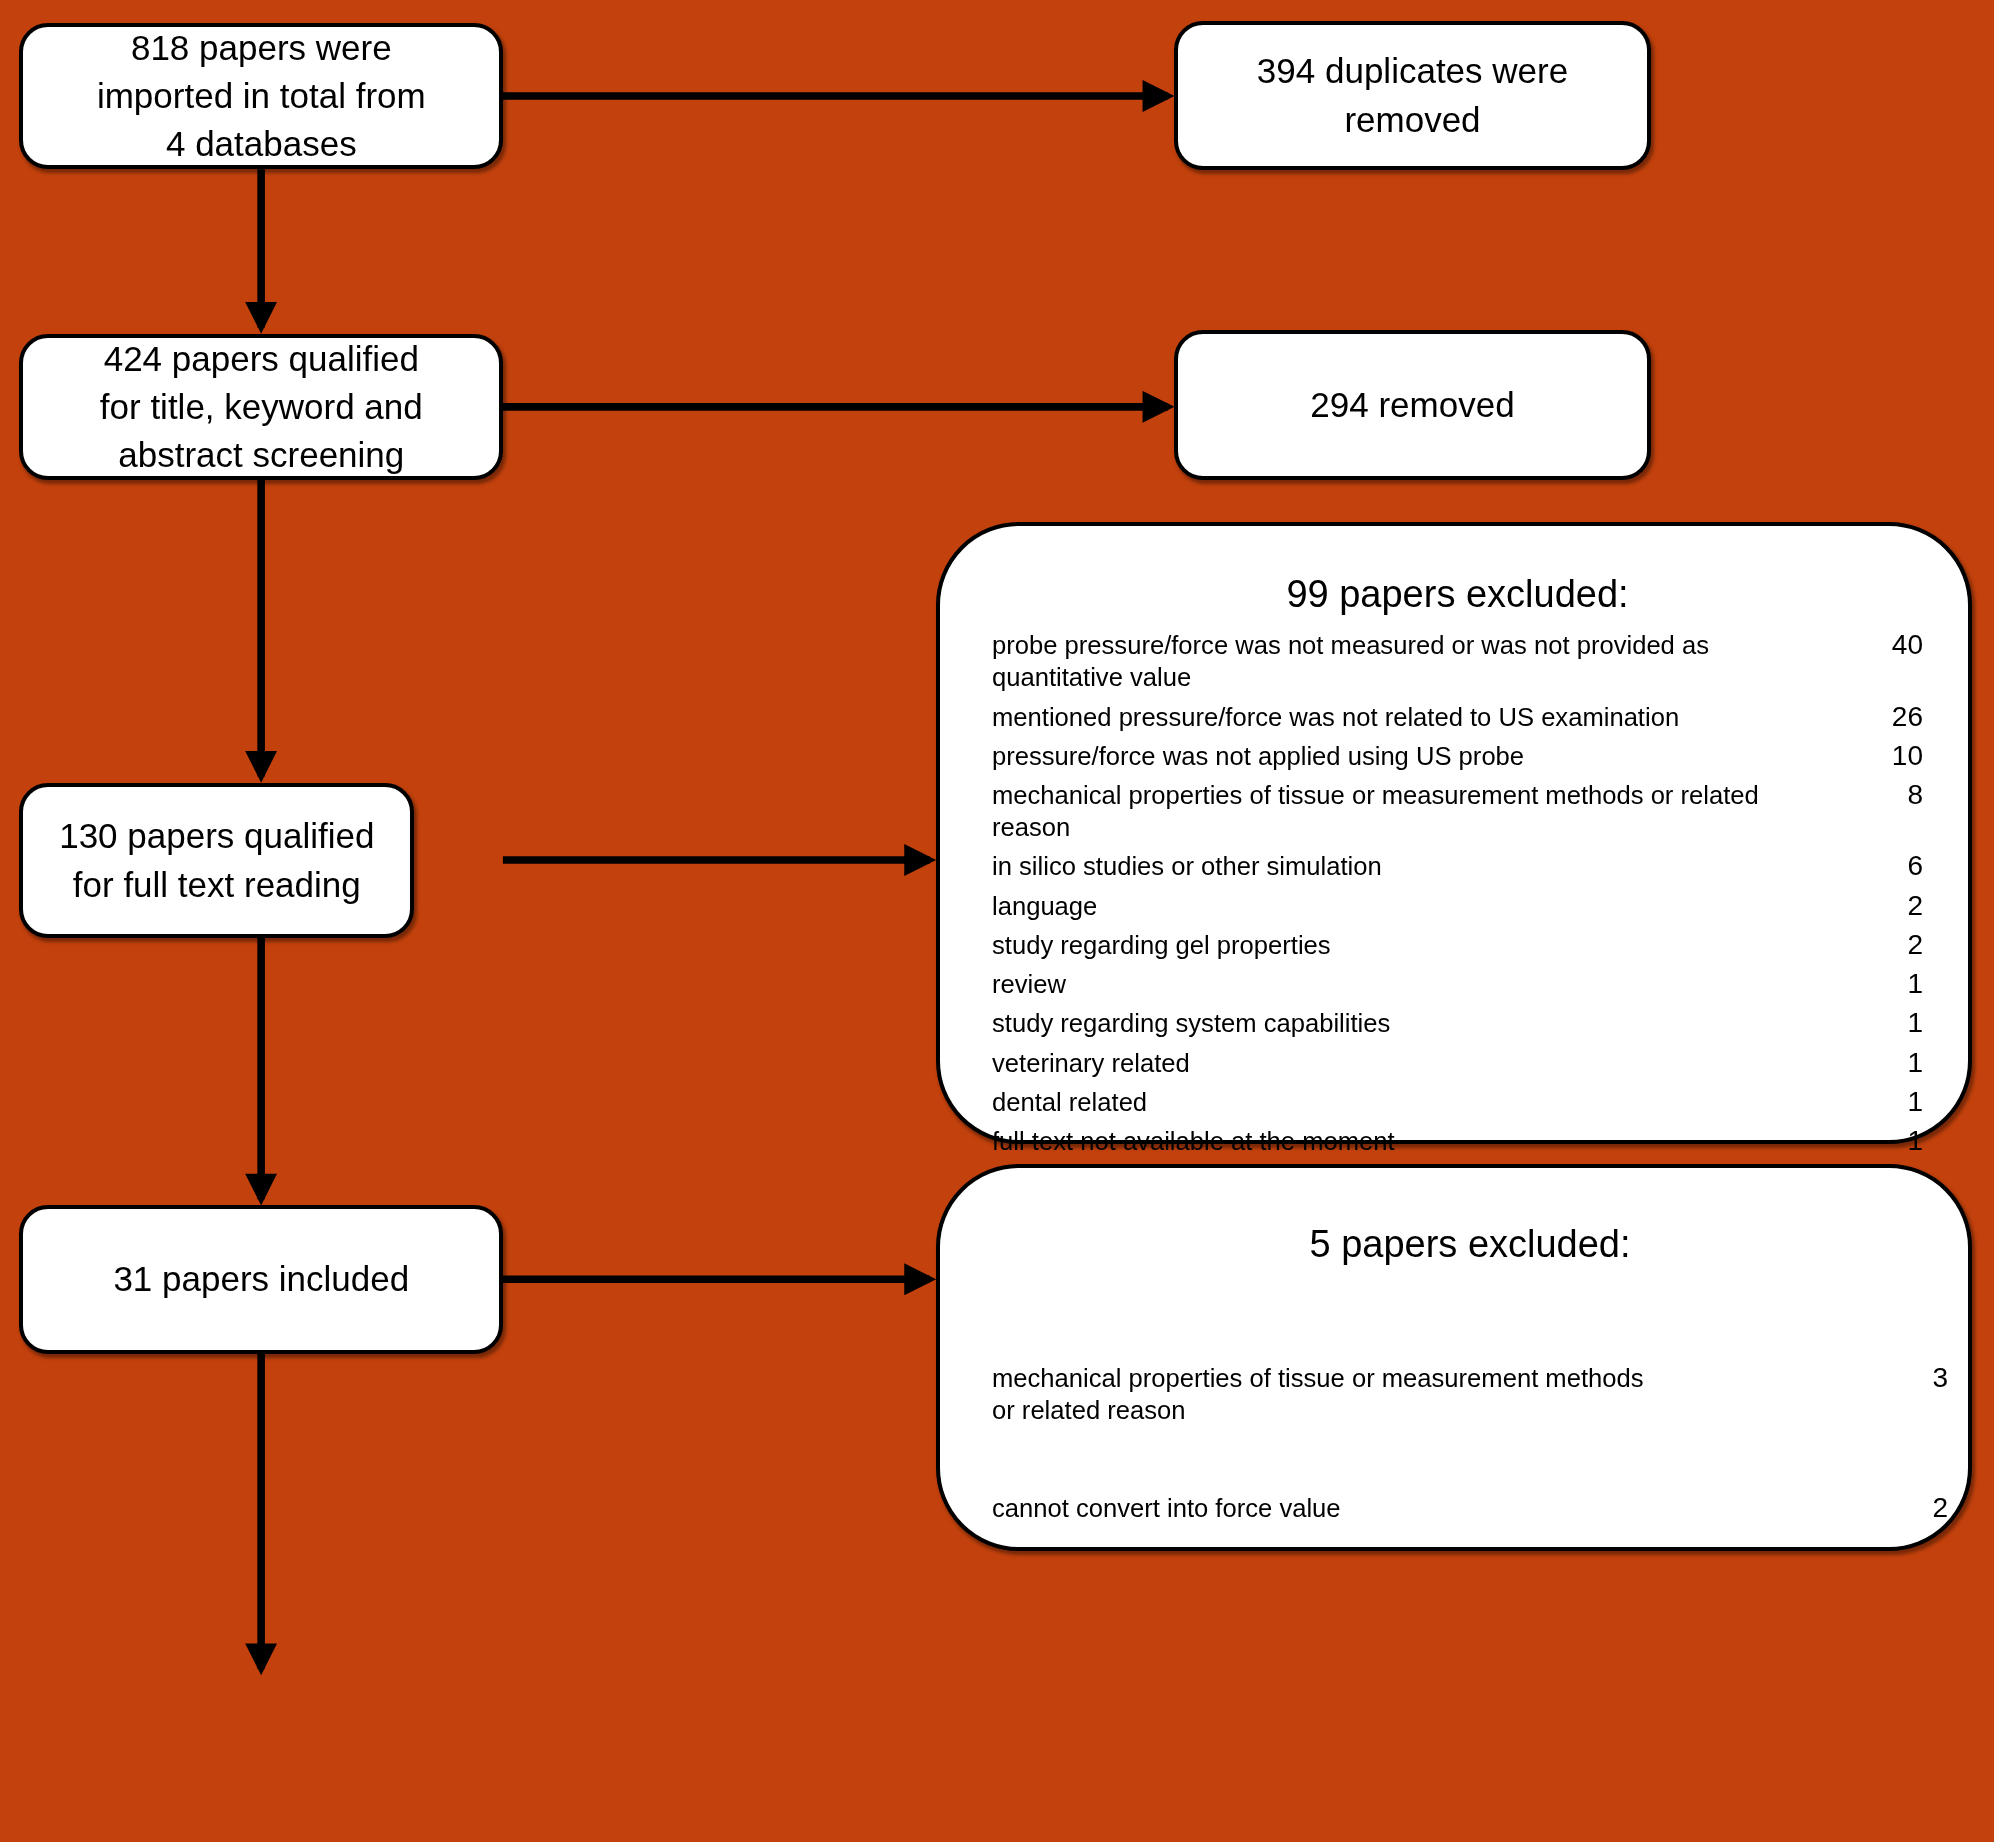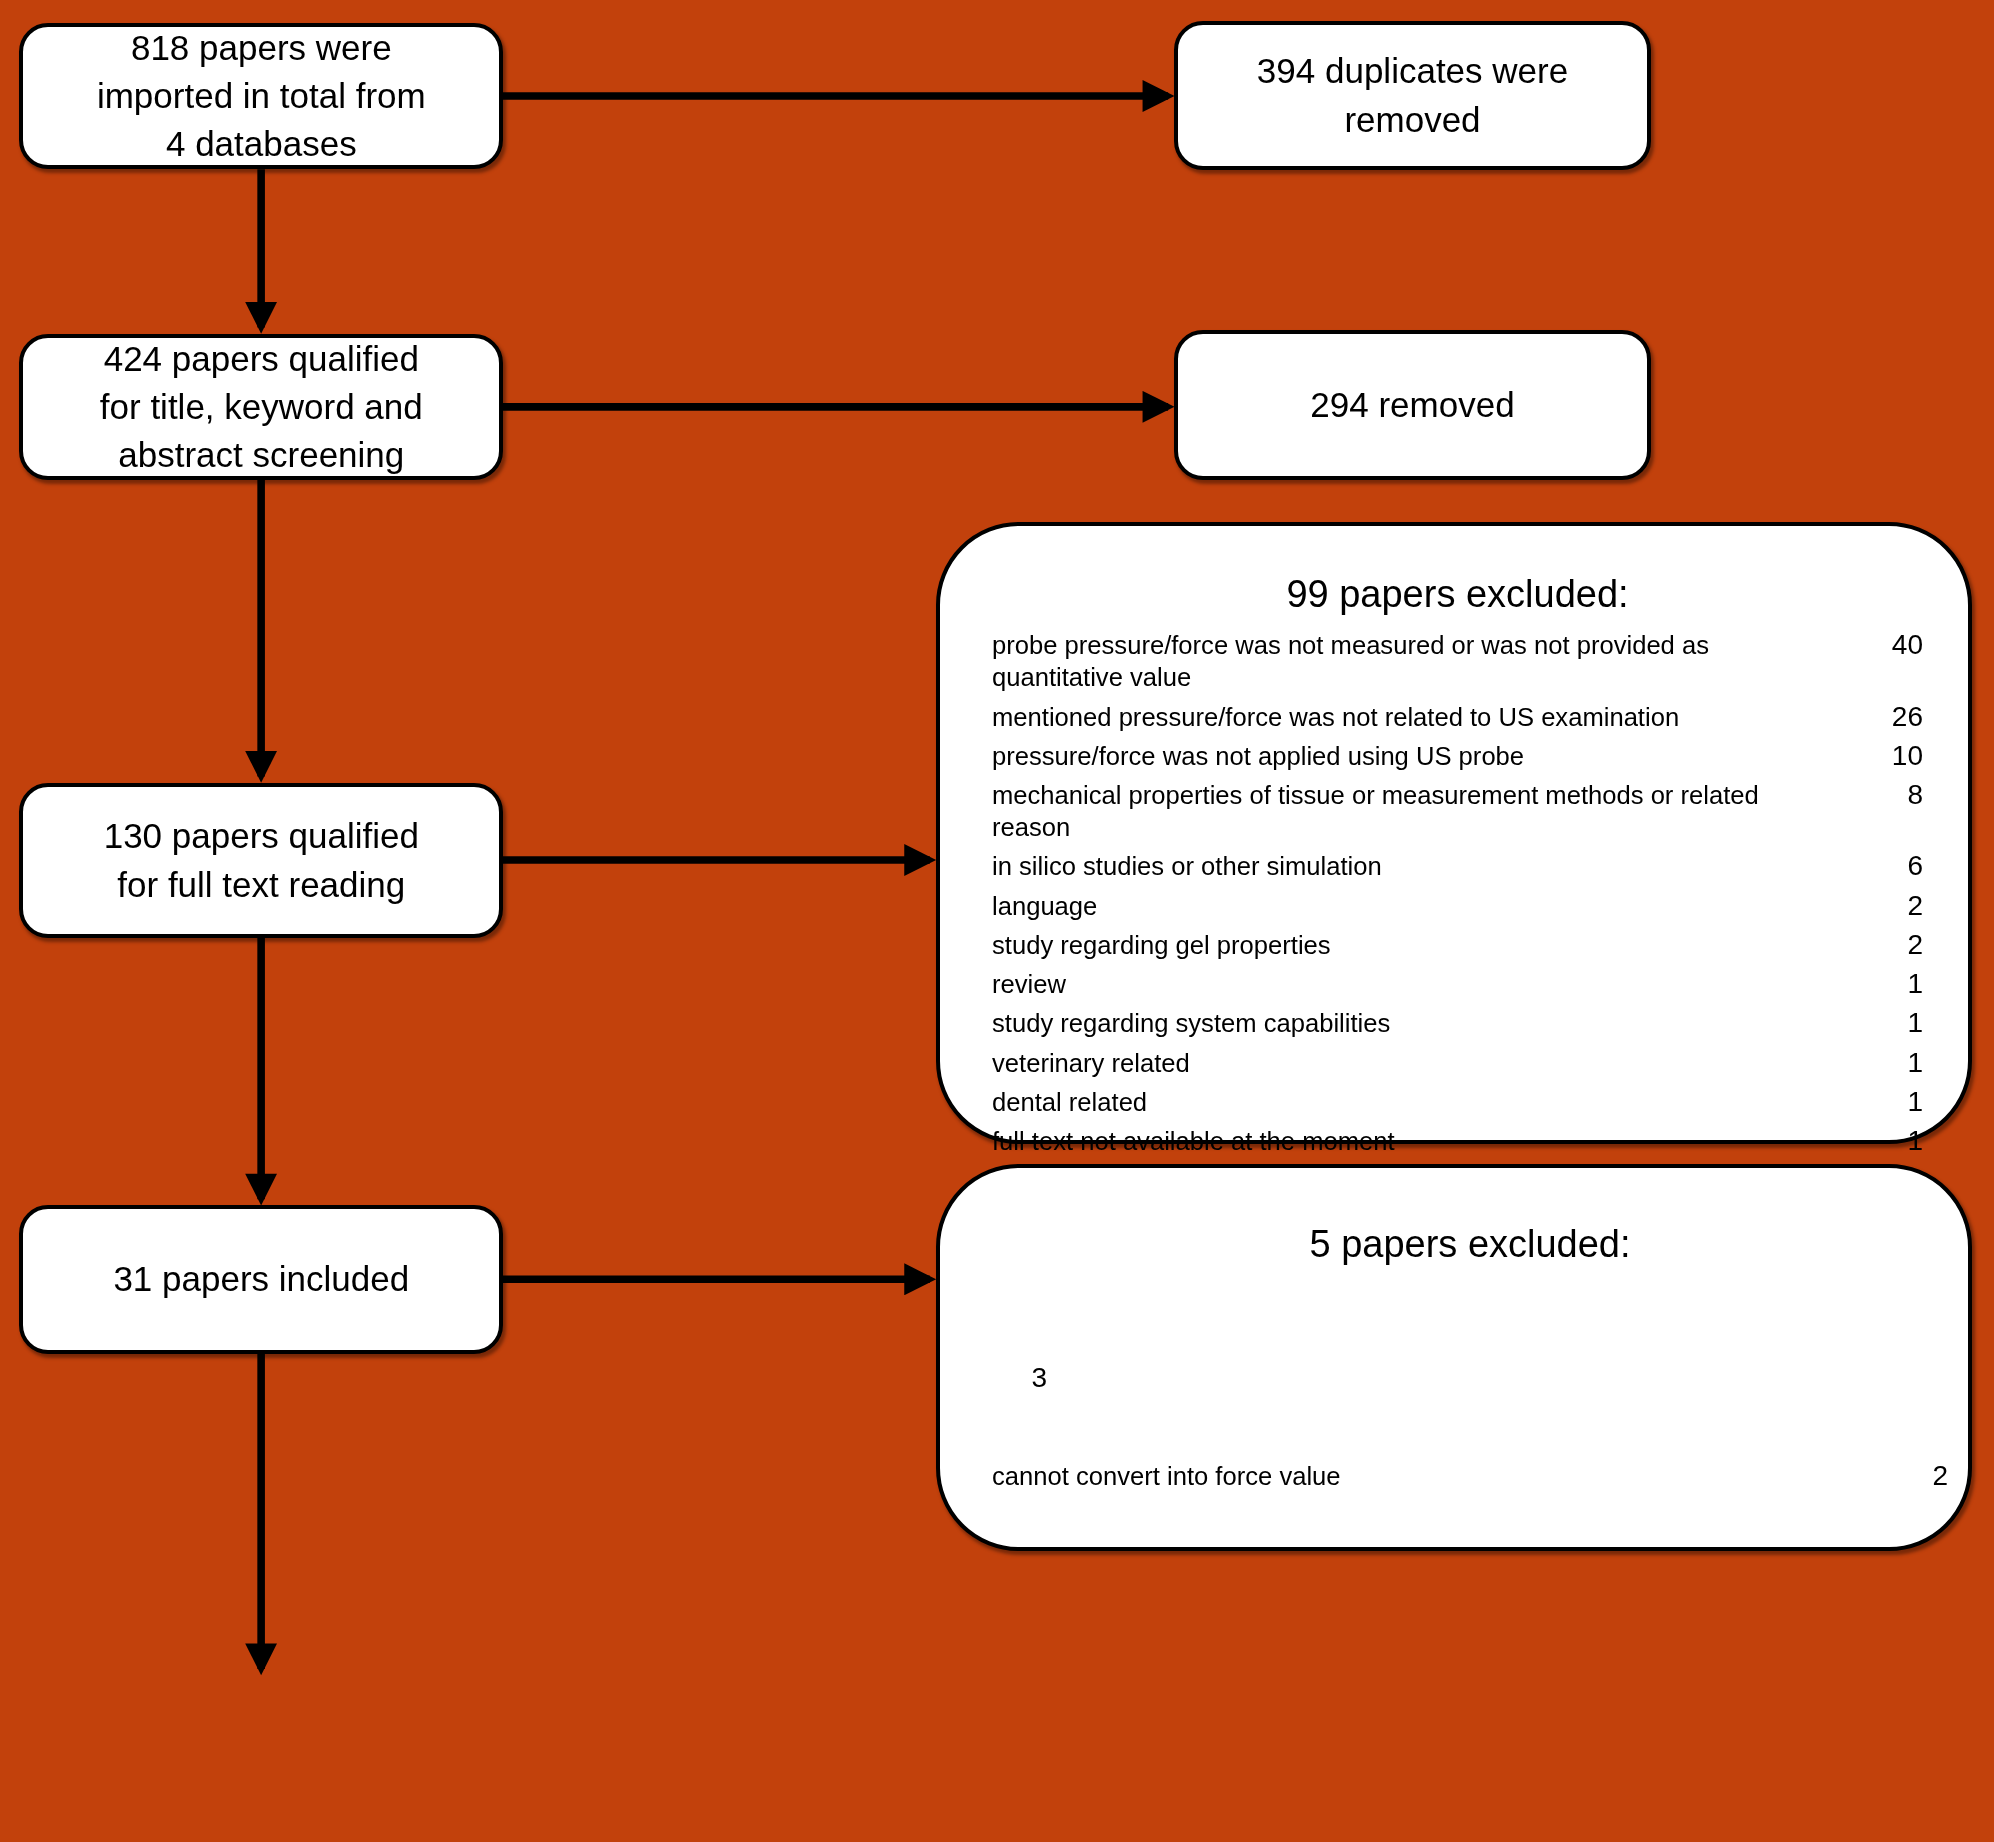--- a/index.html
+++ b/index.html
@@ -92,21 +92,21 @@
     left: 936px; top: 1164px;
     width: 1036px; height: 387px;
     padding: 29px 20px 14px 52px;
   }
   #box-excluded-5 .reason-row.first { margin-top: 95px; }
   #box-excluded-5 .reason-row.second { margin-top: 66px; }
   #box-excluded-5 .reason-label { max-width: 711px; }
   
   #box-imported   { left: 19.3px; top: 23px;   width: 484px; height: 146px; }
   #box-screened   { left: 19.3px; top: 334px;  width: 484px; height: 146px; }
-  #box-fulltext   { left: 19.3px; top: 783px; width: 484px; height: 155px; }
+  #box-fulltext   { left: 19.3px; top: 783px; width: 395px; height: 155px; }
   #box-included   { left: 19.3px; top: 1205px; width: 484px; height: 149px; }
   #box-qualified  { left: 19.3px; top: 1675px; width: 484px; height: 152px; }
   
   #box-duplicates { left: 1174px; top: 21px;  width: 477px; height: 149px; }
   #box-removed    { left: 1174px; top: 330px; width: 477px; height: 150px; }
 </style>
 </head>
 <body>
 
 <div class="canvas">
@@ -210,20 +210,22 @@
     <div class="reason-row">
       <div class="reason-label">full text not available at the moment</div>
       <div class="reason-count">1</div>
     </div>
   </div>
 
   <div class="bigbox" id="box-excluded-5">
     <div class="big-title">5 papers excluded:</div>
 
     <div class="reason-row first">
+      <div class="reason-label">mechanical properties of tissue or measurement methods
+or related reason</div>
       <div class="reason-count">3</div>
     </div>
     <div class="reason-row second">
       <div class="reason-label">cannot convert into force value</div>
       <div class="reason-count">2</div>
     </div>
   </div>
 
 </div>
 

